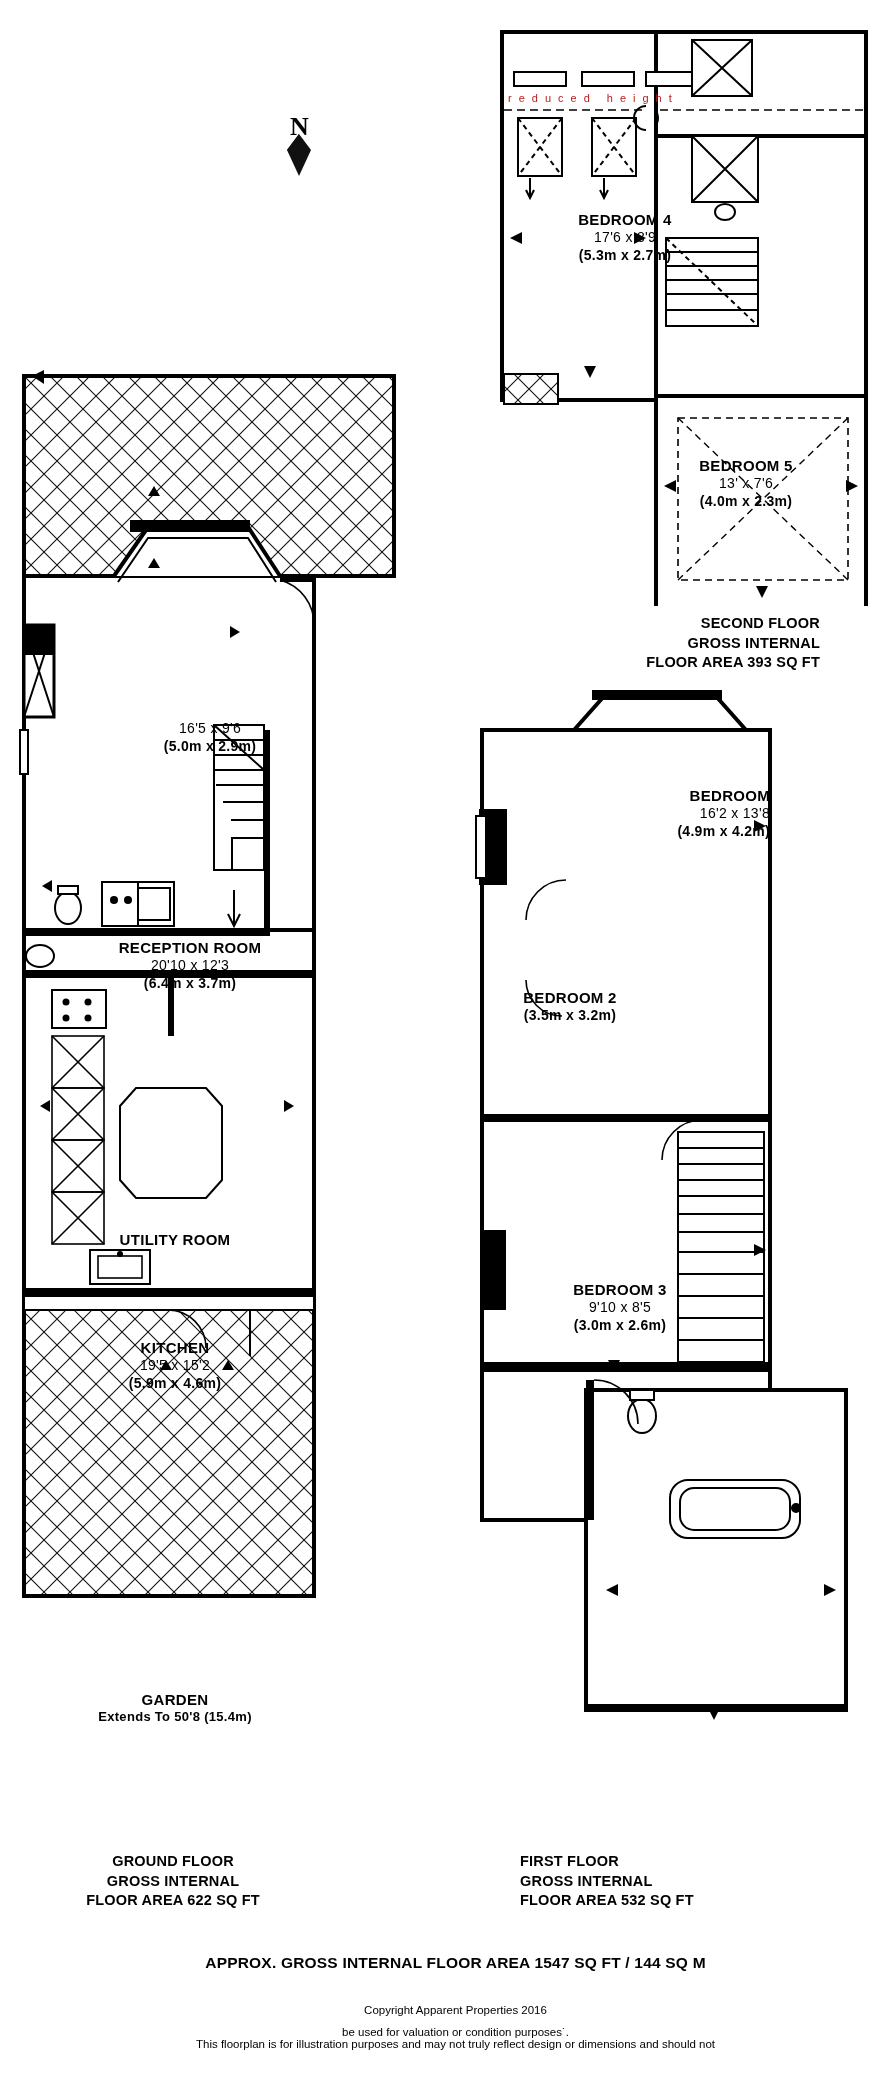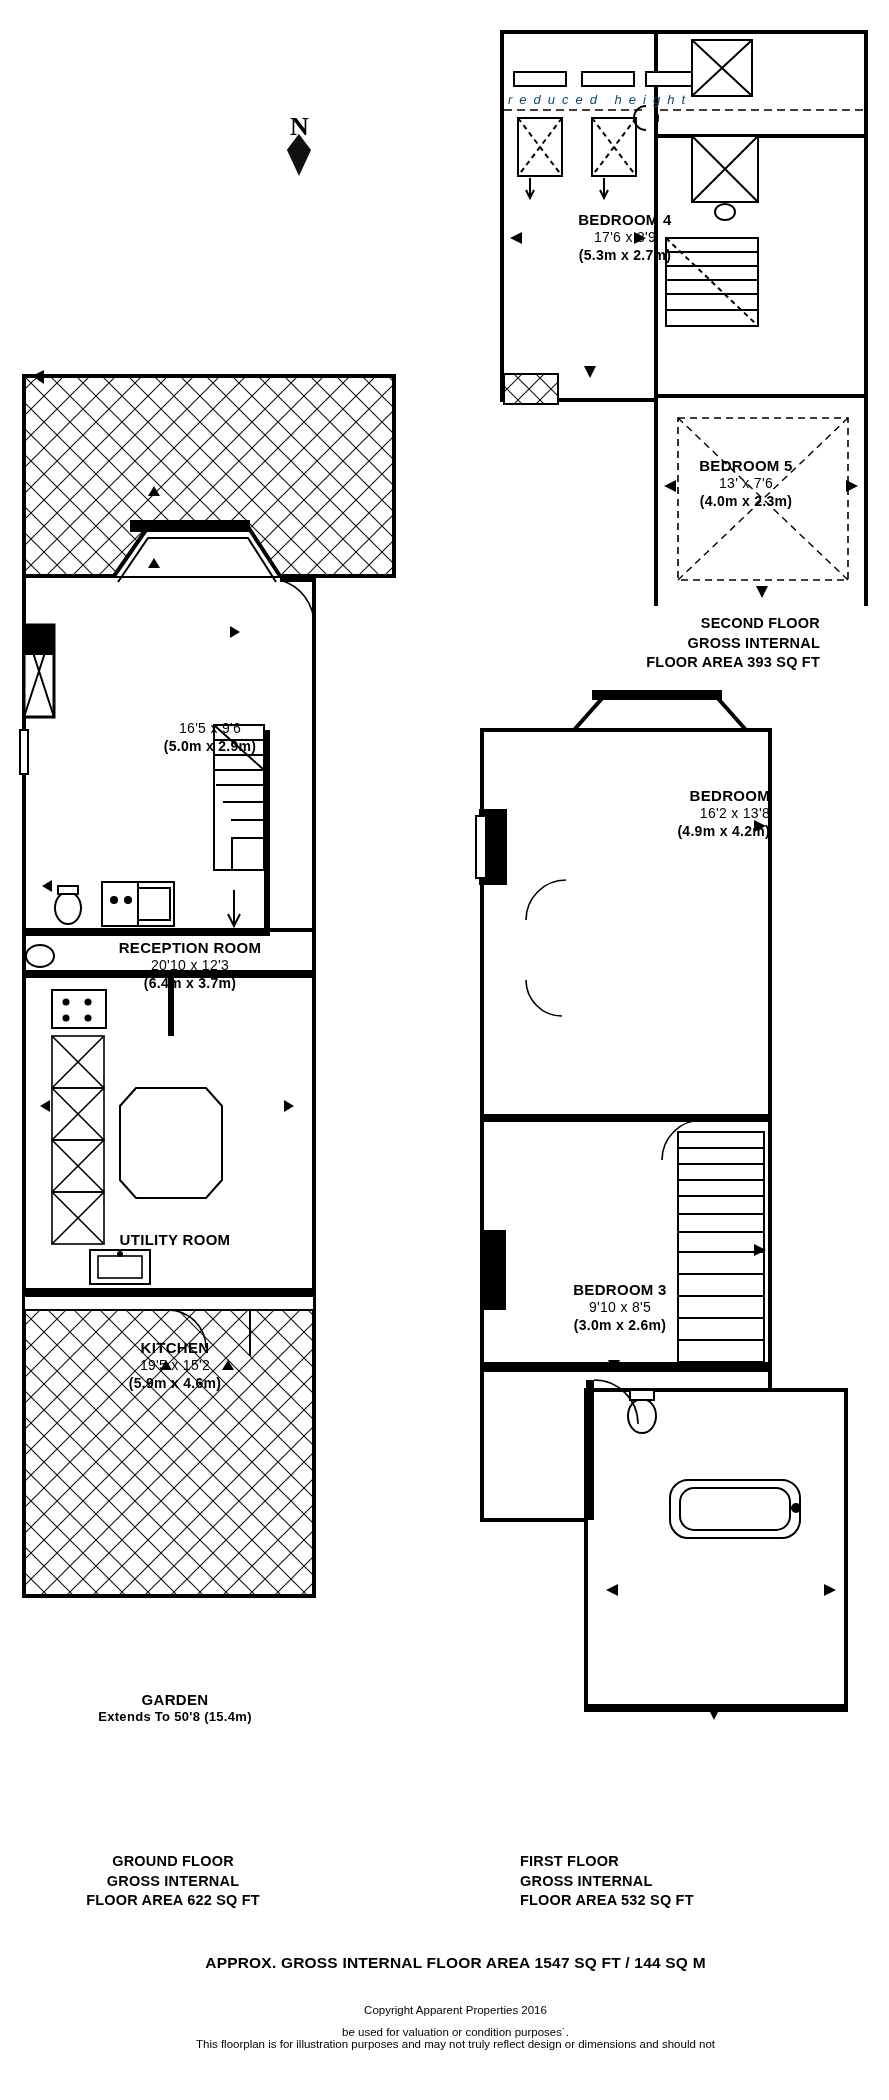--- a/index.html
+++ b/index.html
@@ -236,21 +236,21 @@
       <div class="t2">17'6 x 8'9</div>
       <div class="t3">(5.3m x 2.7m)</div>
     </div>
 
     <div class="lbl" style="left:636px;top:456px;width:220px;">
       <div class="t1">BEDROOM 5</div>
       <div class="t2">13' x 7'6</div>
       <div class="t3">(4.0m x 2.3m)</div>
     </div>
 
-    <div class="abs" style="left:508px;top:92px;font-size:13px;letter-spacing:7px;color:#0c4a6e;font-style:italic;">reduced height</div>
+    <div class="abs" style="left:508px;top:92px;font-size:11px;letter-spacing:7px;color:#b91c1c;">reduced height</div>
 
     <div class="cap" style="left:520px;top:614px;width:300px;text-align:right;">
       <div>SECOND FLOOR</div>
       <div>GROSS INTERNAL</div>
       <div>FLOOR AREA 393 SQ FT</div>
     </div>
   </div>
 
   <div>
     <svg class="abs" style="left:466px;top:690px;" width="412" height="1140" viewBox="0 0 412 1140">
@@ -307,20 +307,22 @@
       <rect x="120" y="1014" width="260" height="8" fill="#000"></rect>
     </svg>
 
     <div class="lbl" style="left:500px;top:786px;width:270px;text-align:right;">
       <div class="t1">BEDROOM</div>
       <div class="t2">16'2 x 13'8</div>
       <div class="t3">(4.9m x 4.2m)</div>
     </div>
 
     <div class="lbl" style="left:330px;top:988px;width:480px;">
+      <div class="t1">BEDROOM 2</div>
+      <div class="t3">(3.5m x 3.2m)</div>
     </div>
 
     <div class="lbl" style="left:440px;top:1280px;width:360px;">
       <div class="t1">BEDROOM 3</div>
       <div class="t2">9'10 x 8'5</div>
       <div class="t3">(3.0m x 2.6m)</div>
     </div>
 
     <div class="cap" style="left:520px;top:1852px;width:300px;text-align:left;">
       <div>FIRST FLOOR</div>

